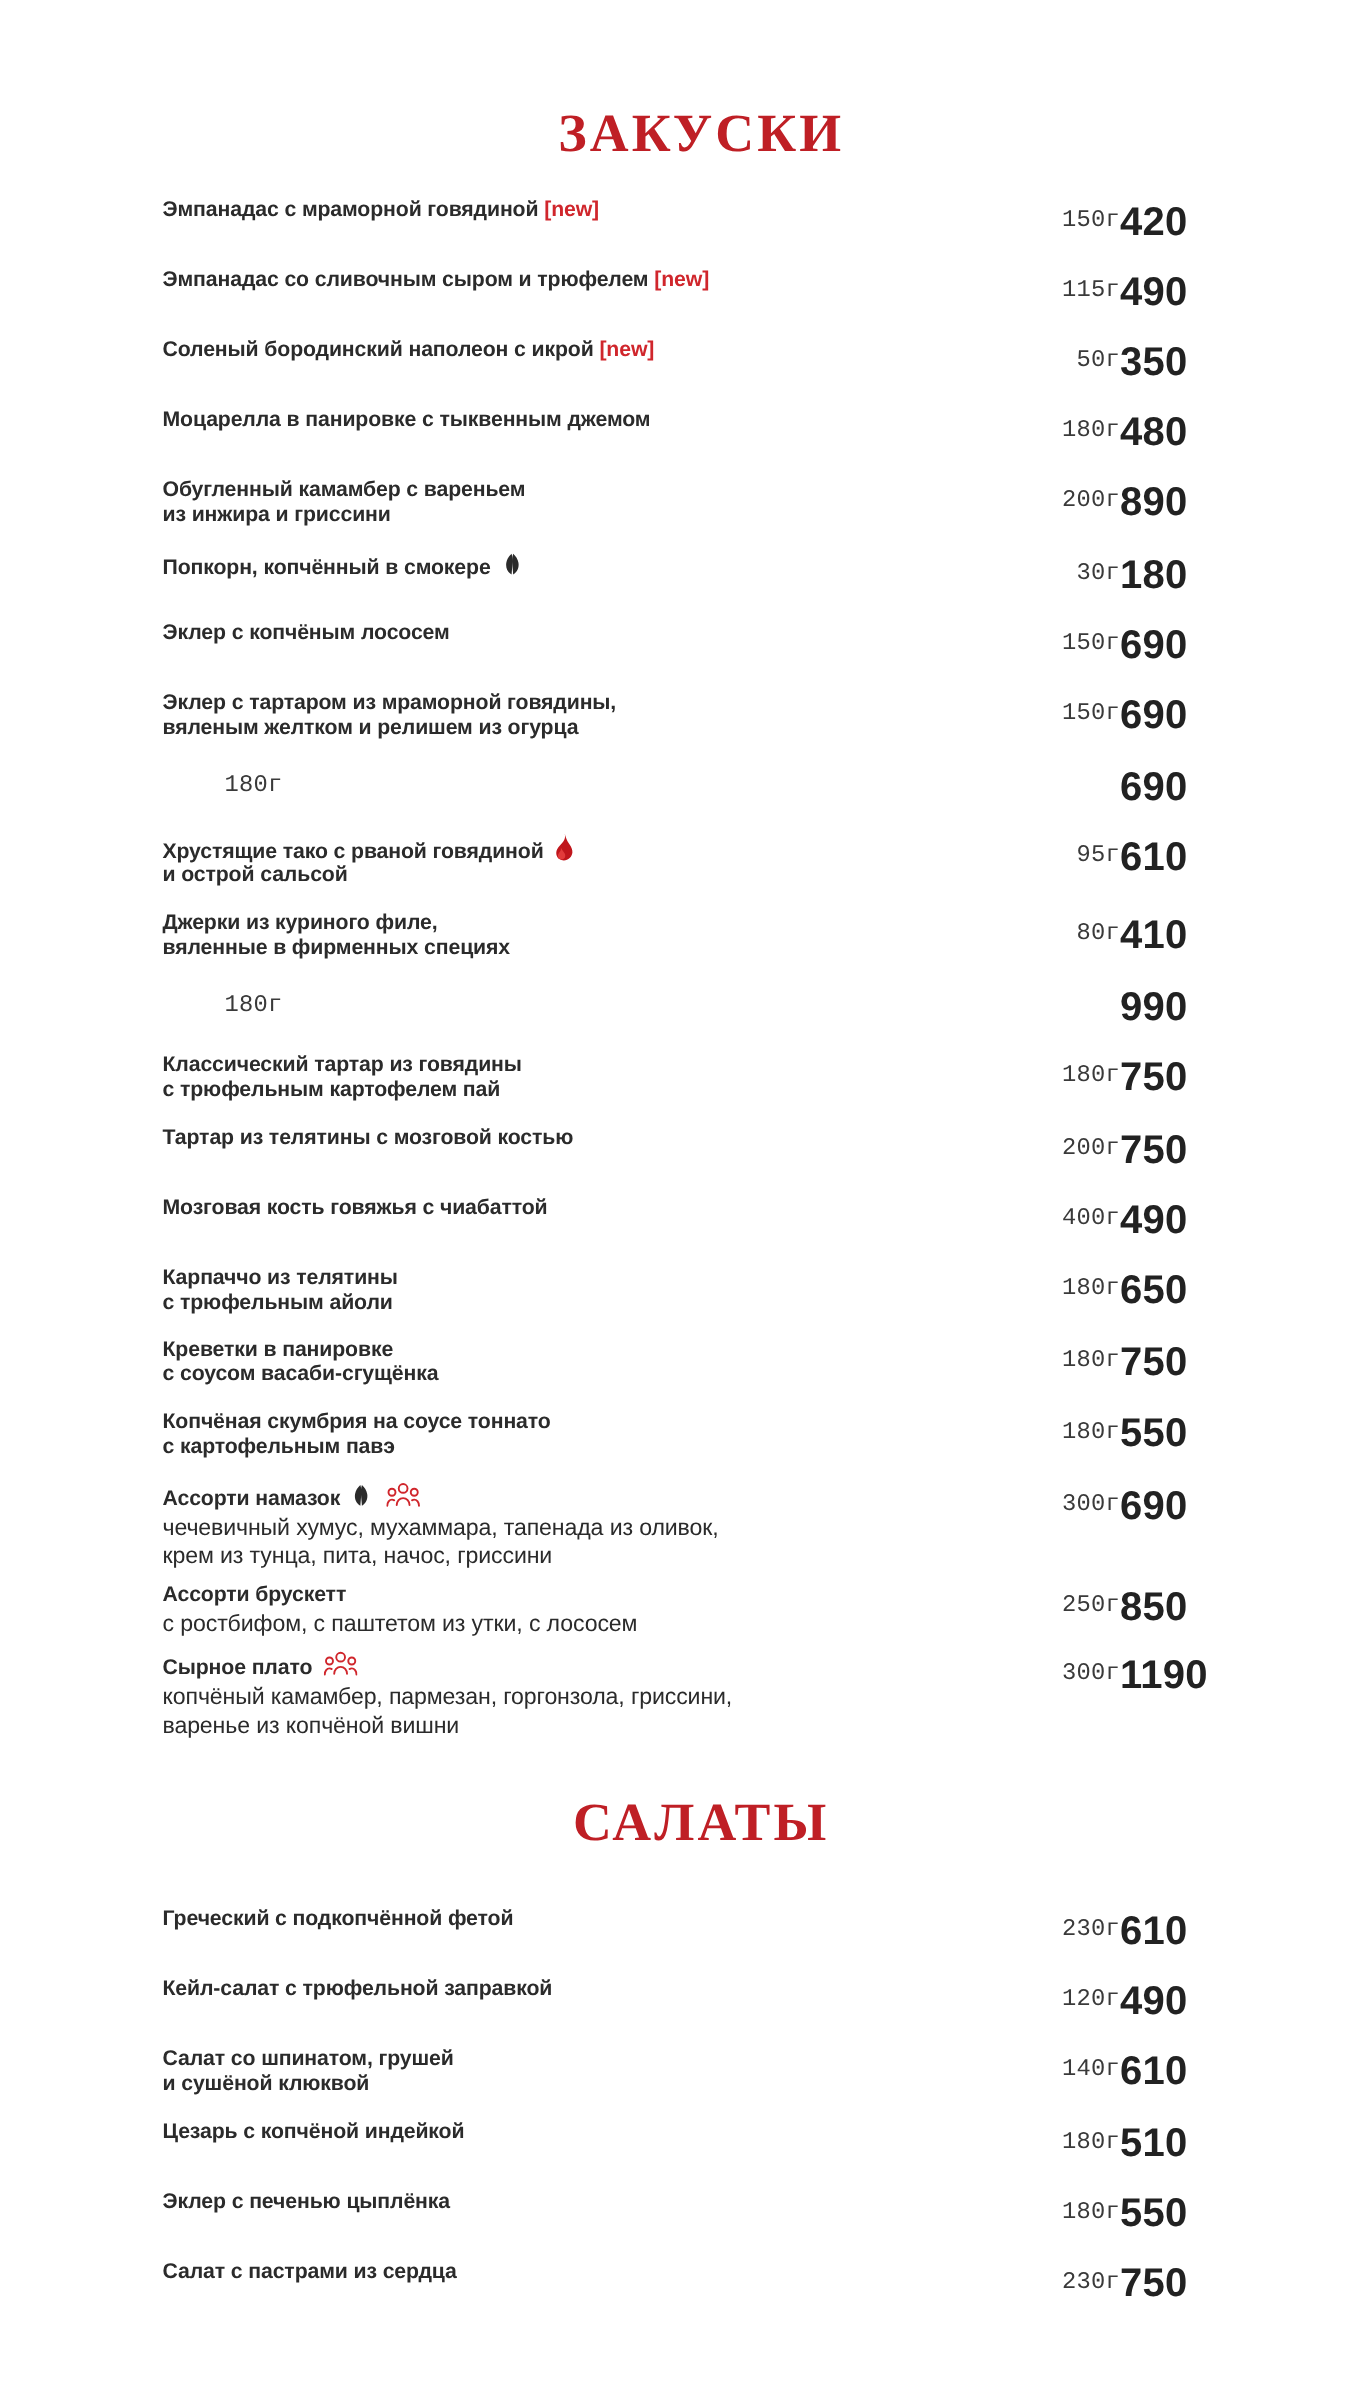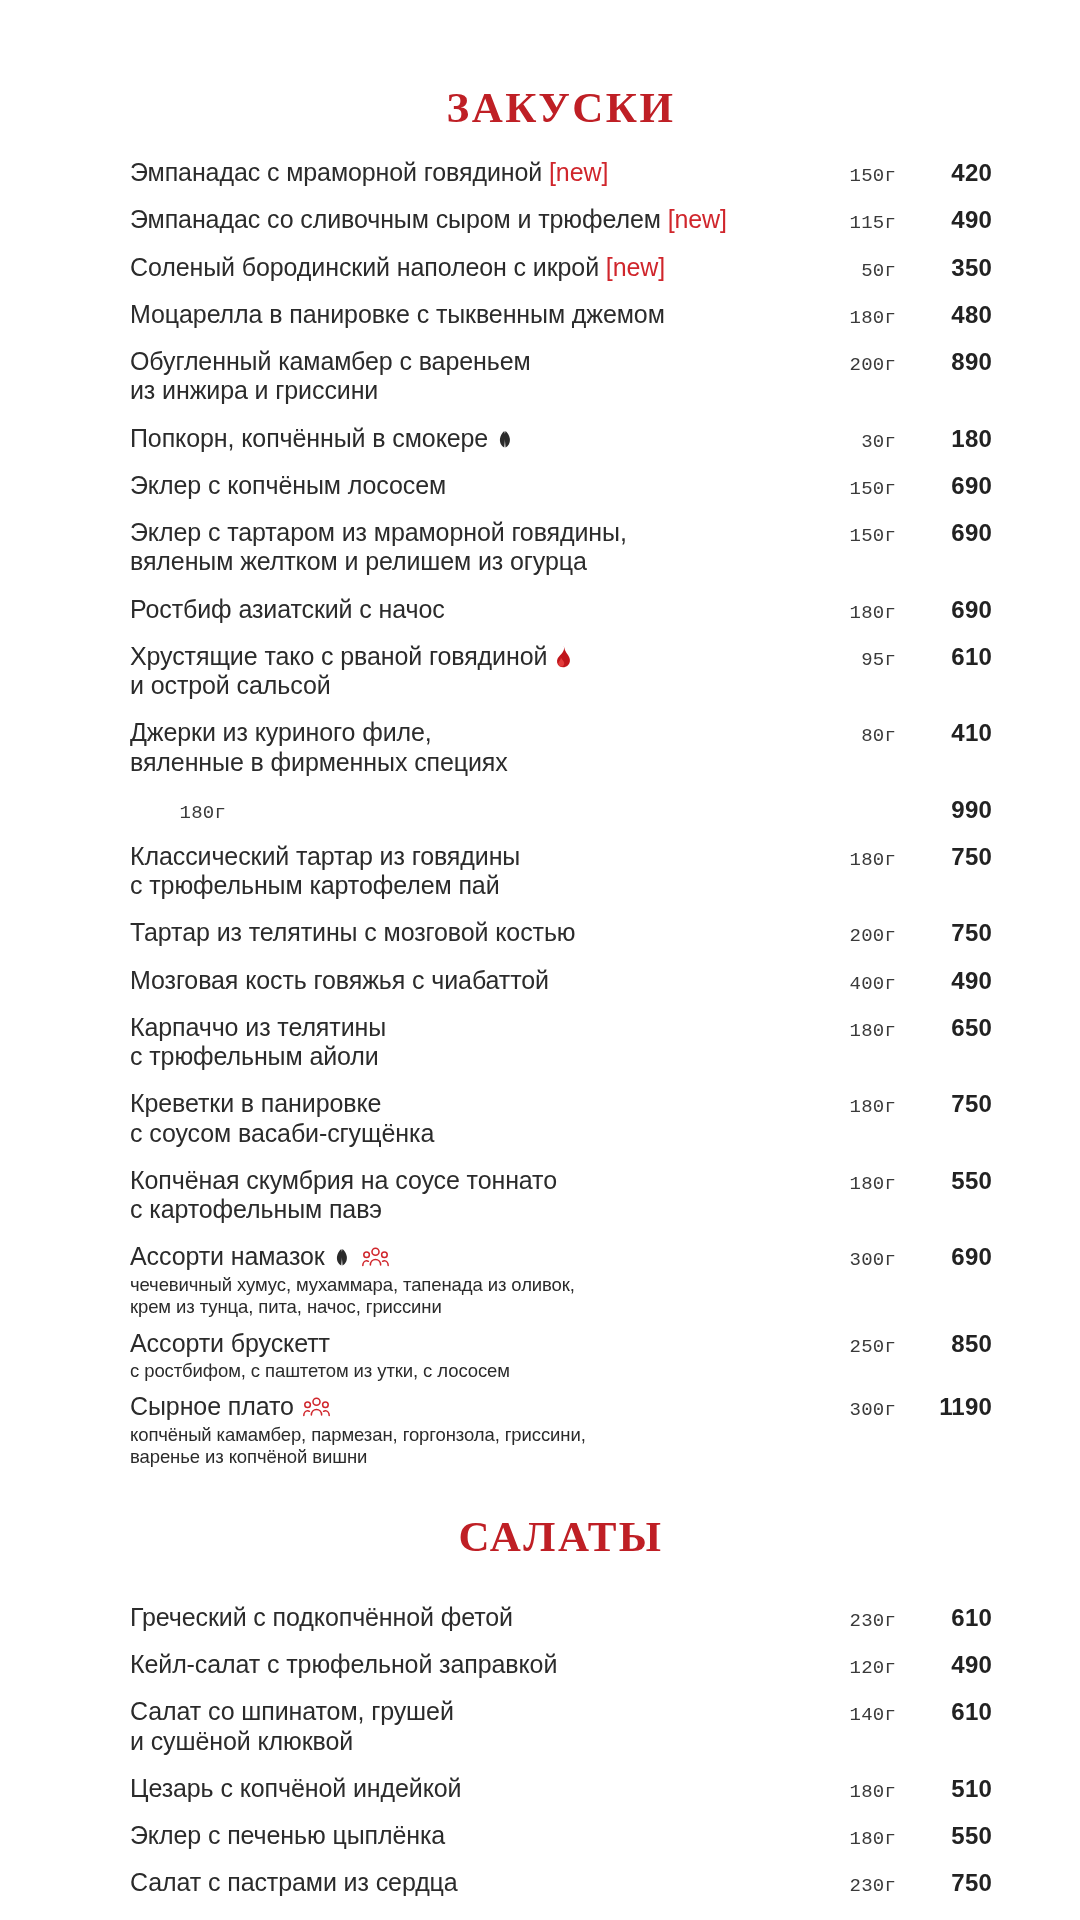--- a/index.html
+++ b/index.html
@@ -56,24 +56,24 @@
   }
   .menu-row.tight { margin-bottom: 10px; }
 
   .row-main {
     flex: 1 1 auto;
     min-width: 0;
     padding-right: 16px;
   }
 
   .item-name {
-    font-size: 25px;
+    font-size: 17px;
     line-height: 1.17;
     color: #2b2b2b;
-    font-weight: 400;
+    font-weight: 700;
     letter-spacing: -0.1px;
   }
   .item-name .new-tag {
     color: #d0262c;
     white-space: nowrap;
   }
   .item-desc {
     font-size: 18.5px;
     line-height: 1.22;
     color: #2b2b2b;
@@ -86,22 +86,22 @@
     text-align: right;
     font-size: 19px;
     color: #3a3a3a;
     letter-spacing: 0.2px;
     padding-top: 7px;
     white-space: nowrap;
     font-family: Liberation Mono, monospace;
   }
   .row-price {
     flex: 0 0 96px;
-    text-align: right;
-    font-size: 24px;
+    text-align: left;
+    font-size: 32px;
     font-weight: 700;
     color: #222222;
     letter-spacing: 0.2px;
     padding-top: 1px;
     white-space: nowrap;
   }
 
   
   .icon {
     display: inline-block;
@@ -175,23 +175,20 @@
         <div class="row-price">690</div>
       </li>
       <li class="menu-row">
         <div class="row-main">
           <div class="item-name">Эклер с тартаром из мраморной говядины,<br>вяленым желтком и релишем из огурца</div>
         </div>
         <div class="row-weight">150г</div>
         <div class="row-price">690</div>
       </li>
       <li class="menu-row">
-        <div class="row-main">
-          <div class="item-name">Ростбиф азиатский с начос</div>
-        </div>
         <div class="row-weight">180г</div>
         <div class="row-price">690</div>
       </li>
       <li class="menu-row">
         <div class="row-main">
           <div class="item-name">Хрустящие тако с рваной говядиной<span class="icon icon-flame"><svg viewBox="0 0 20 24" width="19" height="23" aria-hidden="true">
                 <path d="M11.3 0.6c0.9 3.1 0.1 5.2-1.3 7.1-1.5 2.0-3.6 3.7-4.9 6.0-1.6 2.9-1.0 6.6 1.6 8.5 1.1 0.8 2.5 1.2 3.9 1.2 3.8 0 6.9-2.9 7.2-6.6 0.2-2.6-0.9-4.6-2.2-6.6-1.4-2.1-3.0-4.0-4.3-9.6z" fill="#c0161c"></path>
                 <path d="M8.0 12.6c0.5 1.6-0.1 2.7-0.9 3.8-0.8 1.1-1.6 2.2-1.4 3.6 0.2 1.5 1.5 2.6 3.0 2.6 1.7 0 3.0-1.3 3.1-3.0 0.1-1.3-0.6-2.3-1.3-3.3-0.8-1.0-1.7-2.0-2.5-3.7z" fill="#e23b3b"></path>
               </svg></span><br>и острой сальсой</div>
         </div>

